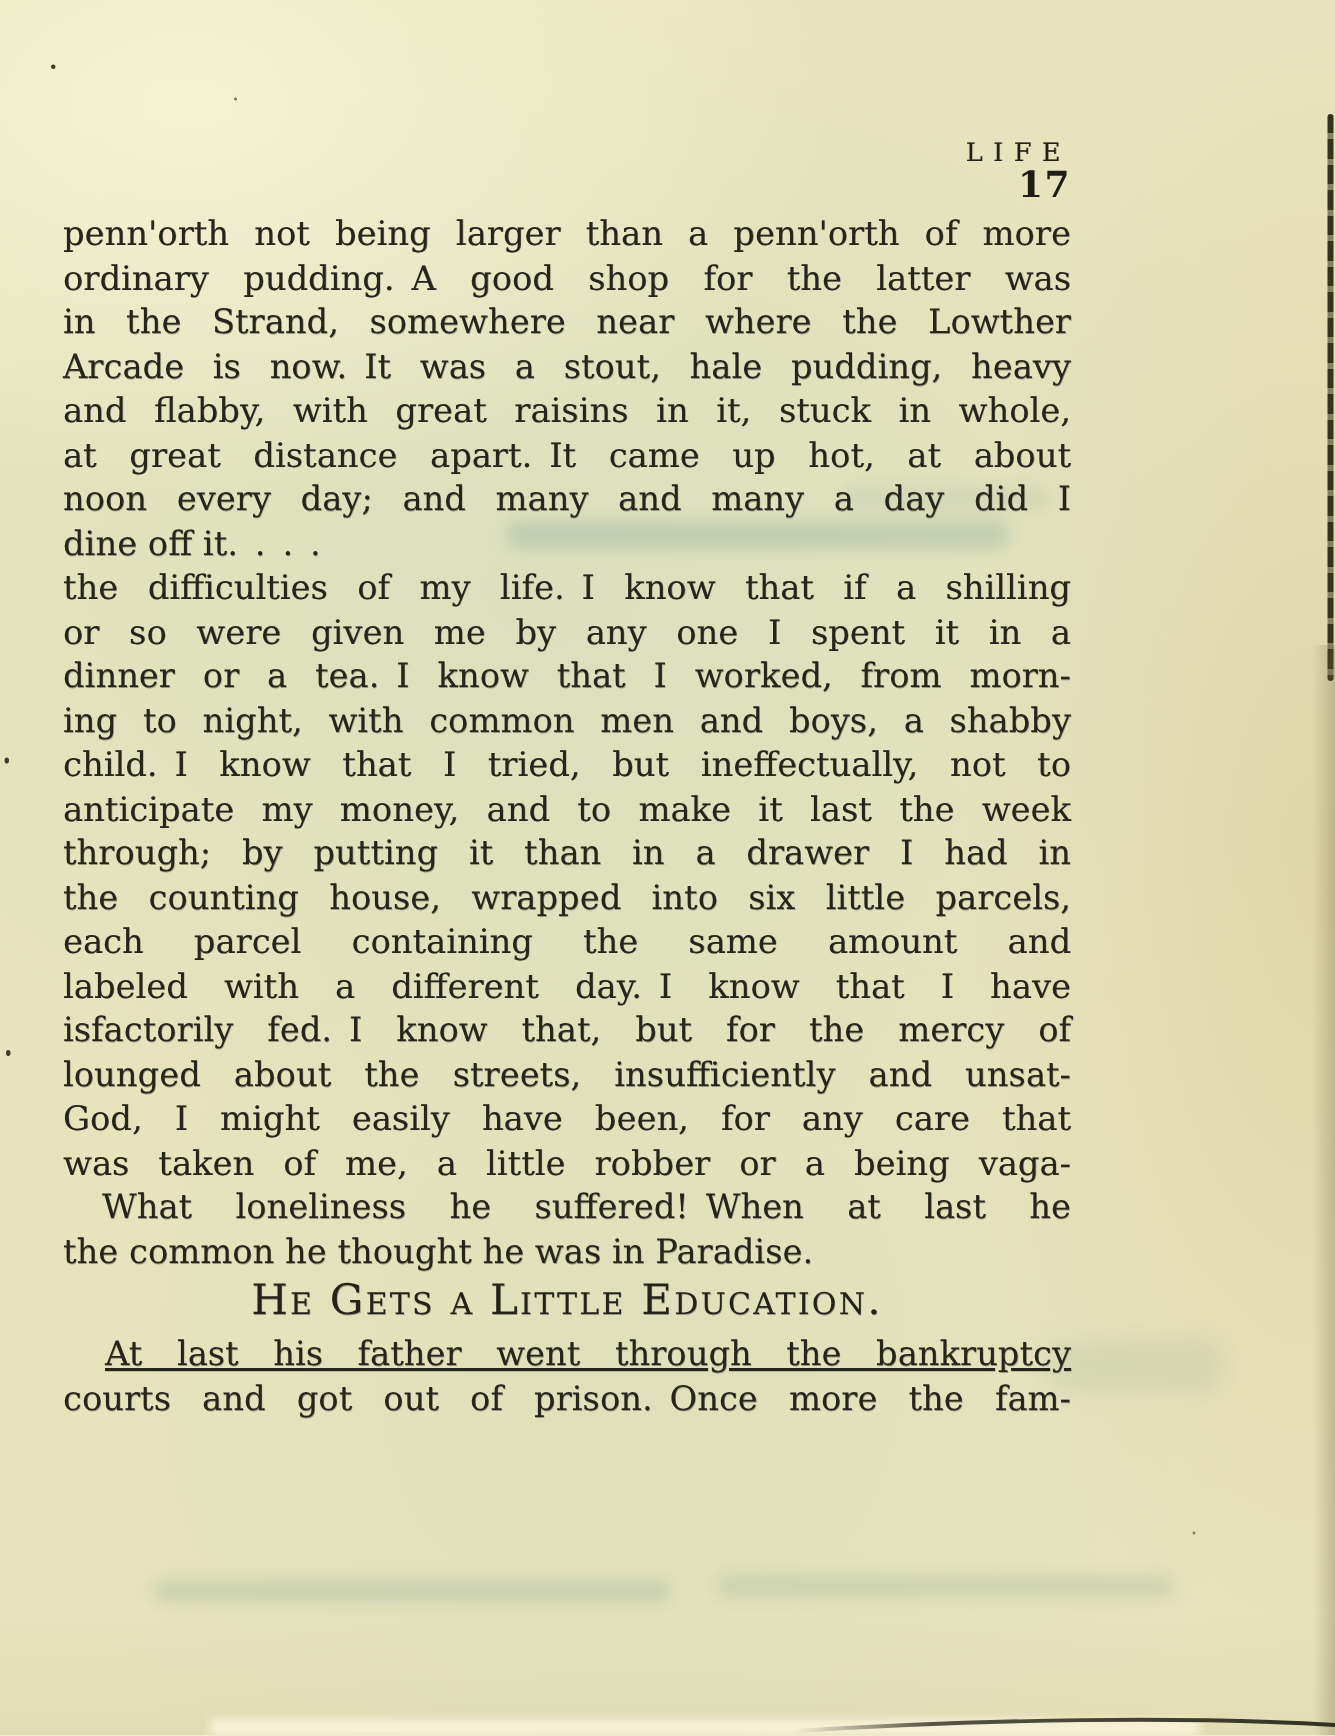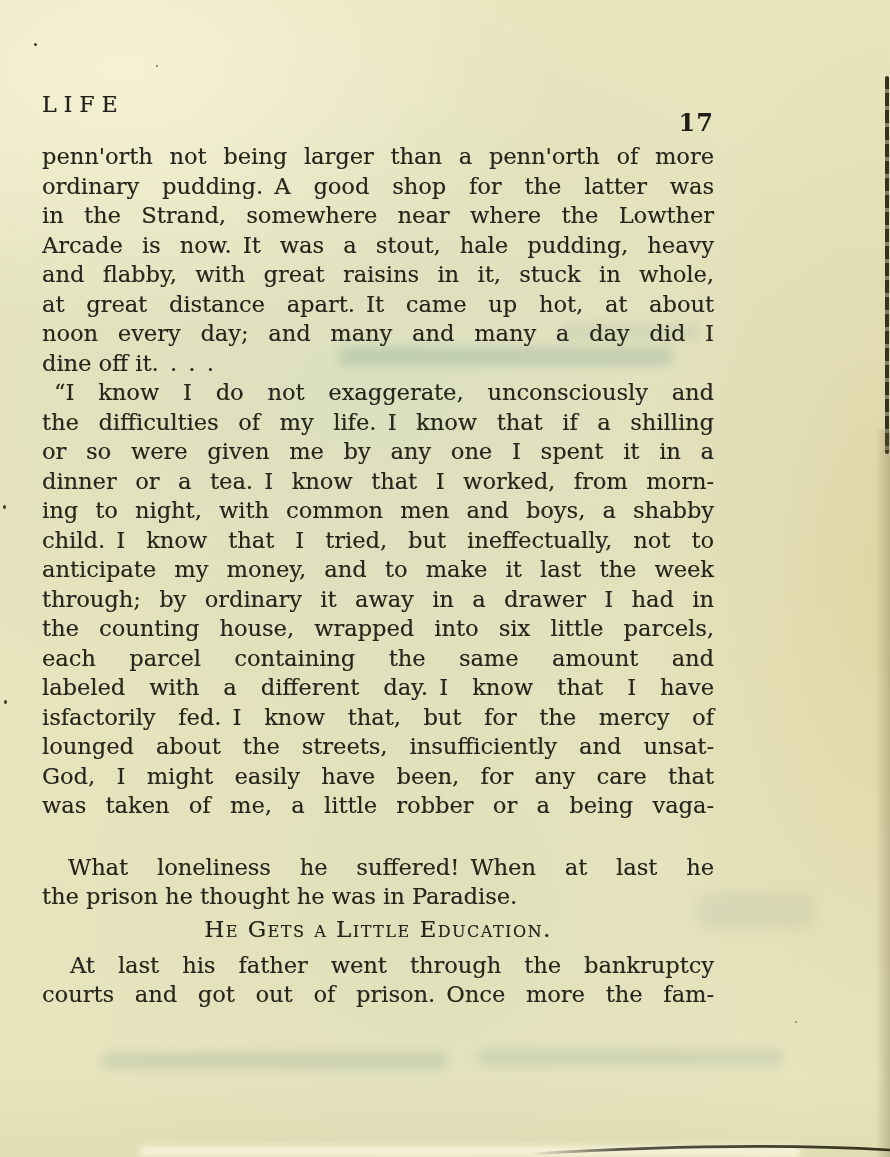--- a/index.html
+++ b/index.html
@@ -13,40 +13,40 @@
     background-image:
       radial-gradient(ellipse 620px 380px at 14% 6%, rgba(255,252,228,0.60), transparent 70%),
       radial-gradient(ellipse 760px 520px at 42% 34%, rgba(196,214,192,0.33), transparent 75%),
       radial-gradient(ellipse 560px 640px at 48% 78%, rgba(202,214,184,0.28), transparent 72%),
       radial-gradient(ellipse 300px 700px at 99% 50%, rgba(216,196,140,0.45), transparent 80%),
       linear-gradient(0deg, rgba(213,207,162,0.35), rgba(213,207,162,0) 7%);
   }
   
   .header-row { position:absolute; left:42px; top:92px; width:672px; height:34px; }
   .running-title {
-    position:absolute; left:0; width:100%; text-align:left;
-    font-size:22px; letter-spacing:7px; color:#21211a;
+    position:absolute; left:0; width:100%; text-align:right;
+    font-size:17px; letter-spacing:7px; color:#21211a;
     text-shadow:0.4px 0.4px 0 rgba(33,33,26,0.45);
   }
   .page-number {
     position:absolute; right:0; top:16px;
     font-size:24px; font-weight:bold; letter-spacing:1px; color:#1d1d16;
   }
   
   .text-col {
     position:absolute; left:42px; top:142px; width:672px;
     color:#26251b;
     font-size:22.5px; line-height:29.5px;
     text-shadow:0.35px 0.35px 0 rgba(38,37,27,0.40);
   }
   .line { text-align:justify; text-align-last:justify; }
   .line.last { text-align-last:left; }
   .section-heading {
     text-align:center; font-variant:small-caps; letter-spacing:1.5px;
-    font-size:23px; line-height:26px; margin:4px 0 9px 0; color:#23231a;
+    font-size:28px; line-height:26px; margin:4px 0 9px 0; color:#23231a;
   }
   
   .ghost { position:absolute; pointer-events:none; border-radius:9px; filter:blur(5px); }
   .ghost-mid      { left:338px; top:347px;  width:335px; height:19px; background:rgba(128,162,148,0.30); }
   .ghost-mid2     { left:560px; top:325px;  width:140px; height:14px; background:rgba(128,162,148,0.16); }
   .ghost-right    { left:698px; top:893px;  width:116px; height:36px; background:rgba(140,168,148,0.16); filter:blur(7px); }
   .ghost-bottom1  { left:102px; top:1053px; width:345px; height:15px; background:rgba(132,164,148,0.26); }
   .ghost-bottom2  { left:478px; top:1050px; width:305px; height:15px; background:rgba(132,164,148,0.23); }
   .edge-line {
     position:absolute; right:1px; top:76px; width:4px; height:378px; border-radius:2px;
@@ -94,43 +94,42 @@
         <div class="line">penn'orth not being larger than a penn'orth of more</div>
         <div class="line">ordinary pudding. A good shop for the latter was</div>
         <div class="line">in the Strand, somewhere near where the Lowther</div>
         <div class="line">Arcade is now. It was a stout, hale pudding, heavy</div>
         <div class="line">and flabby, with great raisins in it, stuck in whole,</div>
         <div class="line">at great distance apart. It came up hot, at about</div>
         <div class="line">noon every day; and many and many a day did I</div>
         <div class="line last">dine off it. . . .</div>
       </div>
       <div class="para">
-        <div class="line" style="text-indent: 12px;">“I know I do not exaggerate, unconsciously and</div>
         <div class="line">the difficulties of my life. I know that if a shilling</div>
         <div class="line">or so were given me by any one I spent it in a</div>
         <div class="line">dinner or a tea. I know that I worked, from morn-</div>
         <div class="line">ing to night, with common men and boys, a shabby</div>
         <div class="line">child. I know that I tried, but ineffectually, not to</div>
         <div class="line">anticipate my money, and to make it last the week</div>
-        <div class="line">through; by ordinary it away in a drawer I had in</div>
+        <div class="line">through; by putting it than in a drawer I had in</div>
         <div class="line">the counting house, wrapped into six little parcels,</div>
         <div class="line">each parcel containing the same amount and</div>
         <div class="line">labeled with a different day. I know that I have</div>
         <div class="line">isfactorily fed. I know that, but for the mercy of</div>
         <div class="line">lounged about the streets, insufficiently and unsat-</div>
         <div class="line">God, I might easily have been, for any care that</div>
         <div class="line">was taken of me, a little robber or a being vaga-</div>
       </div>
       <div class="para">
-        <div class="line" style="text-indent: 26px; margin-top: 32px;">What loneliness he suffered! When at last he</div>
-        <div class="line last">the prison he thought he was in Paradise.</div>
+        <div class="line" style="text-indent: 26px;">What loneliness he suffered! When at last he</div>
+        <div class="line last">the common he thought he was in Paradise.</div>
       </div>
       <div class="section-heading">He Gets a Little Education.</div>
       <div class="para">
-        <div class="line" style="text-indent: 28px;">At last his father went through the bankruptcy</div>
+        <div class="line" style="text-indent: 28px; text-decoration: underline;">At last his father went through the bankruptcy</div>
         <div class="line">courts and got out of prison. Once more the fam-</div>
       </div>
     </main>
 
   <div class="edge-line"></div>
   <div class="edge-shadow"></div>
 
   <div class="bottom-strip"></div>
   <svg class="bottom-curve" viewBox="0 0 890 20" preserveAspectRatio="none">
     <defs>

